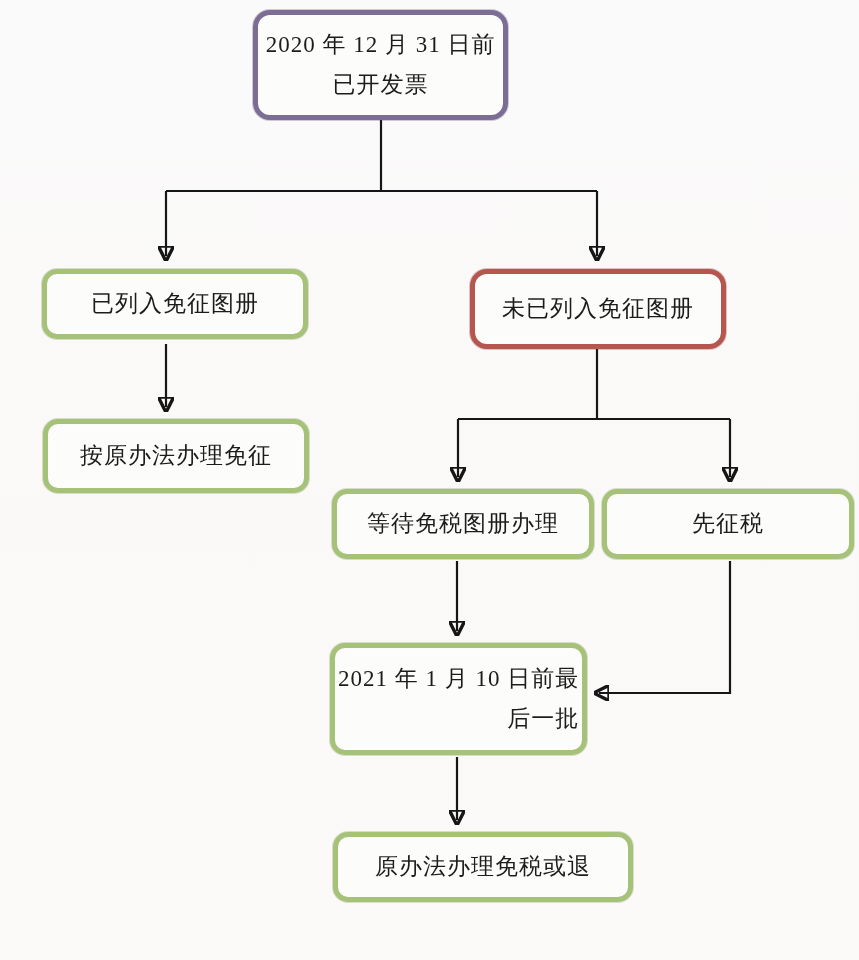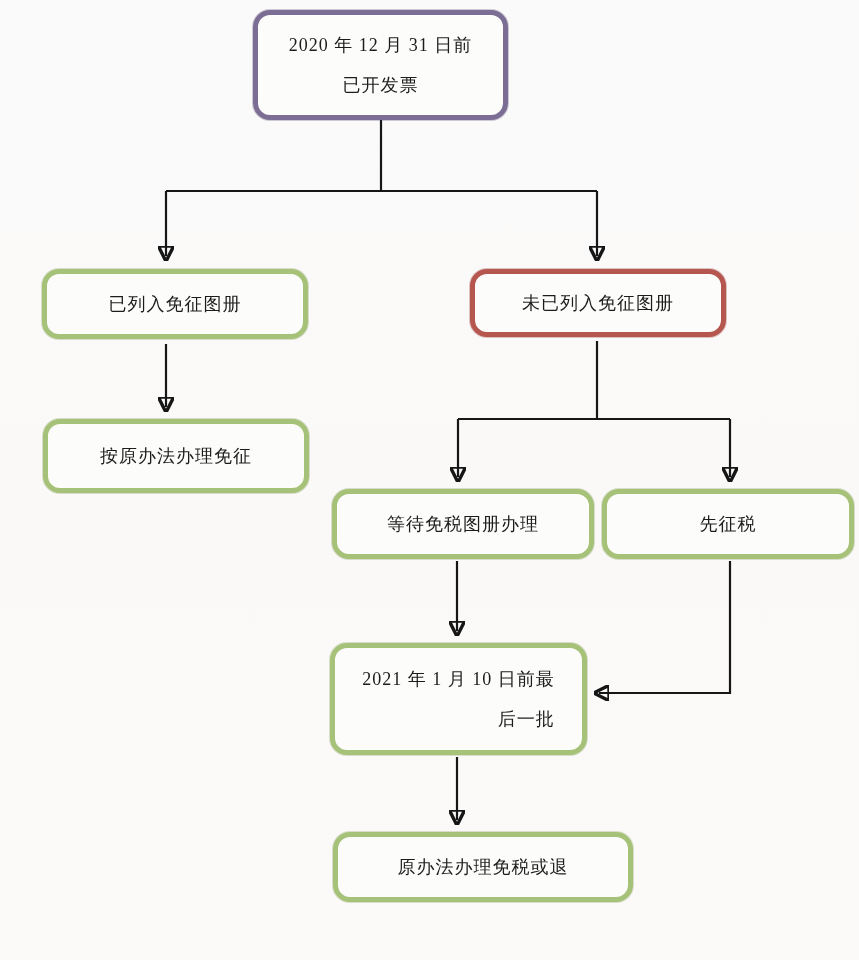--- a/index.html
+++ b/index.html
@@ -13,32 +13,32 @@
   .connectors{position:absolute;left:0;top:0;width:859px;height:960px;}
   .connectors path{fill:none;stroke:#161616;stroke-width:2.2;}
   .node{
     position:absolute;
     box-sizing:border-box;
     display:flex;align-items:center;justify-content:center;
     text-align:center;
     border-style:solid;border-width:5px;border-radius:17px;
     background:#fcfcfa;
     color:#1c1c1c;
-    font-size:18px;letter-spacing:1px;
+    font-size:23px;letter-spacing:1px;
     white-space:pre-line;
     line-height:40px;
     box-shadow:0 0 0 1px rgba(0,0,0,0.05), inset 0 0 0 1px rgba(255,255,255,0.5);
   }
   .node.purple{border-color:#7b6d94;box-shadow:0 0 0 1px rgba(70,55,100,0.25), inset 0 0 0 1px rgba(255,255,255,0.45);}
-  .node.green{border-color:#a6c178;box-shadow:0 0 0 1px rgba(110,140,60,0.25), inset 0 0 0 1px rgba(255,255,255,0.45);}
+  .node.green{border-color:#a6c178;box-shadow:0 0 0 1px rgba(110,140,60,0.25), inset 0 0 0 1px rgba(255,255,255,0.45);border-radius:15px;}
   .node.red{border-color:#b5574f;box-shadow:0 0 0 1px rgba(140,50,45,0.28), inset 0 0 0 1px rgba(255,255,255,0.45);}
 
   .n-invoiced{left:253px;top:10px;width:255px;height:110px;}
   .n-listed{left:42px;top:269px;width:266px;height:70px;}
-  .n-not-listed{left:470px;top:269px;width:256px;height:68px;}
+  .n-not-listed{left:470px;top:269px;width:256px;height:80px;}
   .n-original{left:43px;top:419px;width:266px;height:74px;align-items:center;}
   .n-wait{left:332px;top:489px;width:262px;height:70px;}
   .n-tax-first{left:602px;top:489px;width:252px;height:70px;}
   .n-last-batch{left:330px;top:643px;width:257px;height:112px;text-align:right;}
   .n-refund{left:333px;top:832px;width:300px;height:70px;}
 </style>
 </head>
 <body>
 
 <div class="stage">

